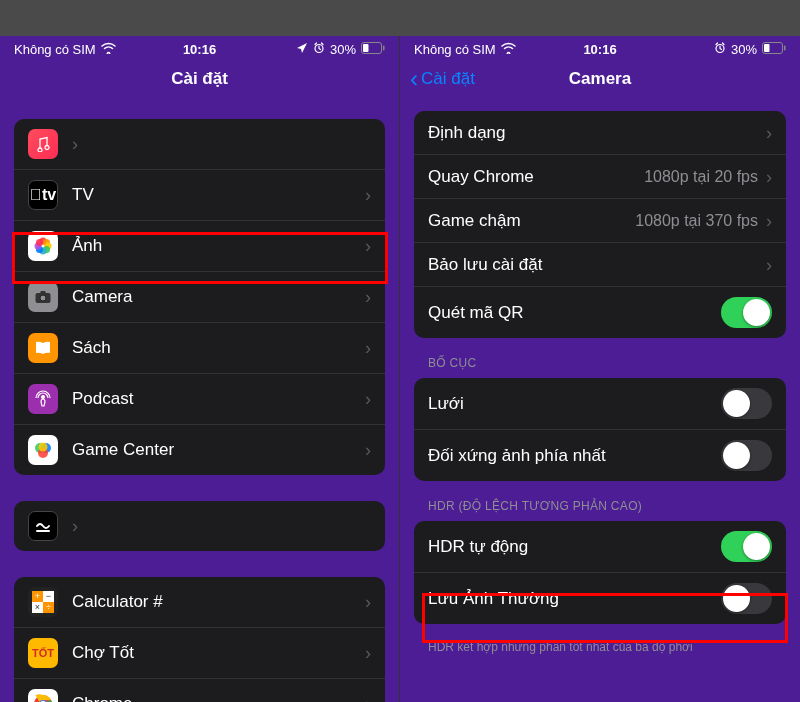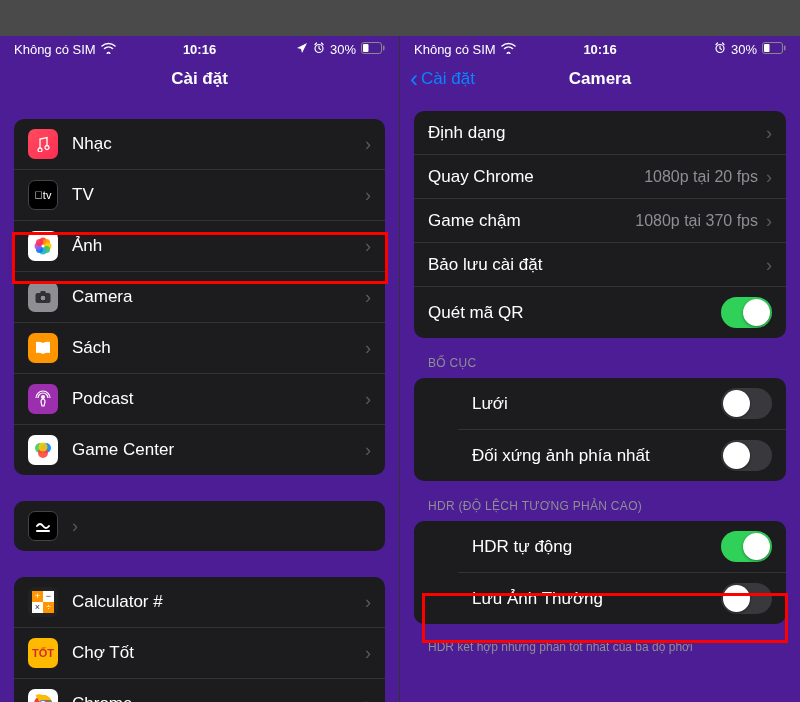--- a/index.html
+++ b/index.html
@@ -146,33 +146,33 @@
     height: 52px;
   }
   .hl-right {
     left: 422px;
     top: 593px;
     width: 366px;
     height: 50px;
   }
   
   .ic-music { background: linear-gradient(135deg,#ff4b5c,#ff2d55); color:#fff;}
-  .ic-tv { background: #000; color:#fff; font-size:11px; font-weight:400; border:0.5px solid #444;}
+  .ic-tv { background: #000; color:#fff; font-size:16px; font-weight:700; border:0.5px solid #444;}
   .ic-photos { background: #fff;}
   .ic-camera { background: #8e8e93;}
   .ic-books { background: #ff9500;}
   .ic-podcast { background: #9b2fae;}
   .ic-gamecenter { background: #fff;}
   .ic-tvprovider { background: #000; border:0.5px solid #444;}
   .ic-calculator { background: #222;}
   .ic-chotot { background: #ffba00; color:#d62828; font-size:11px; font-weight:800;}
   .ic-chrome { background: #fff;}
   .right-body { margin-top: 8px; }
   .group.tight { margin-top: 4px; margin-bottom: 12px; }
-  .group.after-header { margin-top: 2px; padding-left: 44px; }
+  .group.after-header { margin-top: 2px; }
 </style>
 </head>
 <body>
 
 <div class="phone phone-left">
   <div class="status-bar">
     <div class="status-left">
       <span>Không có SIM</span>
       <span>
         <svg width="15" height="12" viewBox="0 0 15 12">
@@ -208,21 +208,20 @@
     <span>Cài đặt</span>
   </div>
 
   <div class="group">
     <div class="row">
       <div class="row-icon ic-music">
         <svg width="16" height="16" viewBox="0 0 16 16">
             <path d="M5 12 a2 2 0 1 0 0.01 0 M5 12 V3 l7-1.5 v8 a2 2 0 1 1 -0.01 0" stroke="#fff" stroke-width="1.3" fill="none"></path>
           </svg>
       </div>
-      <span class="row-label">Nhạc</span>
       <span class="chevron">›</span>
     </div>
     <div class="row">
       <div class="row-icon ic-tv">tv</div>
       <span class="row-label">TV</span>
       <span class="chevron">›</span>
     </div>
     <div class="row">
       <div class="row-icon ic-photos">
         <svg width="20" height="20" viewBox="0 0 20 20">

